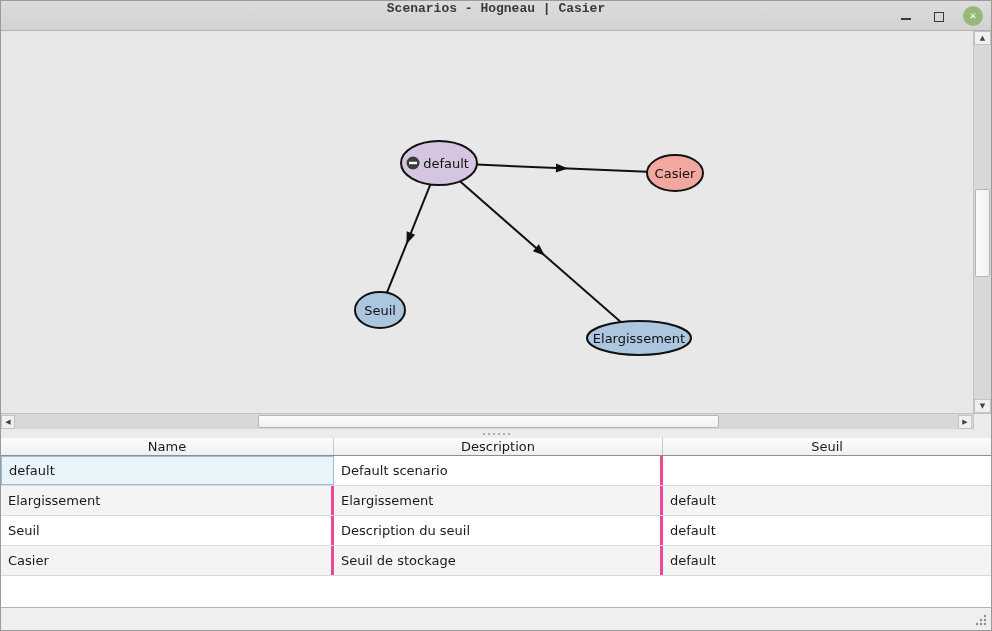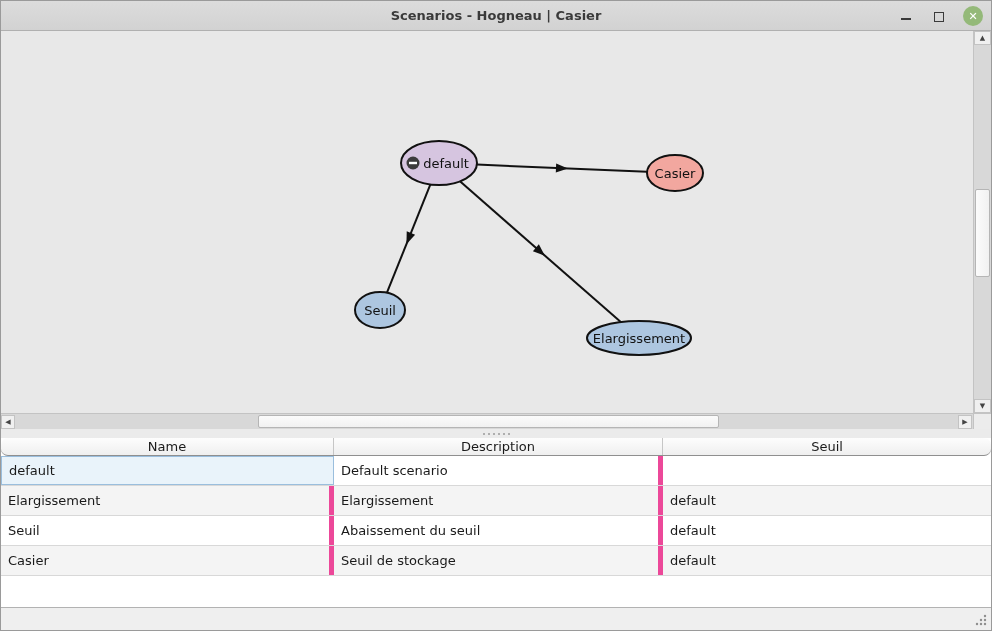--- a/index.html
+++ b/index.html
@@ -5,21 +5,21 @@
   * { margin:0; padding:0; box-sizing:border-box; }
   html,body { width:992px; height:631px; font-family:"DejaVu Sans", sans-serif; }
   .window {
     width:992px; height:631px; border:1px solid #9a9a9a; background:#ffffff;
     display:flex; flex-direction:column; overflow:hidden;
   }
   
   .titlebar {
     height:30px; flex:0 0 30px; background:linear-gradient(#dcdcdc,#d2d2d2);
     border-bottom:1px solid #b0b0b0; position:relative;
-    display:flex; align-items:center; justify-content:center;
+    display:flex; align-items:flex-start; justify-content:center;font-family:Liberation Mono, monospace;
   }
   .title-text { font-size:13px; font-weight:600; color:#3a3a3a; }
   .win-controls { position:absolute; right:8px; top:0; height:30px; display:flex; align-items:center; gap:15px; }
   .btn-min, .btn-max { width:18px; height:18px; display:flex; align-items:flex-end; justify-content:center; cursor:default; }
   .btn-min .bar { width:10px; height:2px; background:#3a3a3a; margin-bottom:5px; }
   .btn-max .box { width:10px; height:10px; border:1.5px solid #3a3a3a; margin-bottom:3px; }
   .btn-close {
     width:20px; height:20px; border-radius:50%; background:#94b979;
     display:flex; align-items:center; justify-content:center;
     color:#ffffff; font-size:11px; font-weight:bold; line-height:1;
@@ -44,29 +44,29 @@
   .hscroll .left { left:0; }
   .hscroll .right { right:1px; }
   .hscroll .thumb { position:absolute; top:1px; left:257px; width:461px; height:13px;
     background:linear-gradient(#fbfbfb,#f1f1f1); border:1px solid #b5b5b5; border-radius:2px; }
   .sb-corner { width:18px; height:16px; background:#ececec; border-left:1px solid #c3c3c3; border-top:1px solid #c3c3c3; }
   
   .splitter { flex:0 0 9px; background:#ebebeb; display:flex; align-items:center; justify-content:center; gap:3px; }
   .splitter i { width:2px; height:2px; border-radius:50%; background:#9a9a9a; display:block; }
   
   .table-wrap { flex:1 1 auto; display:flex; flex-direction:column; background:#ffffff; border-bottom:1px solid #b2b2b2; }
-  .thead { flex:0 0 18px; display:flex; background:linear-gradient(#fdfdfd,#efefef); border-bottom:1px solid #8f8f8f;border-radius:7px; }
+  .thead { flex:0 0 18px; display:flex; background:linear-gradient(#fdfdfd,#efefef); border-bottom:1px solid #8f8f8f; }
   .th { font-size:13px; color:#1a1a1a; text-align:center; line-height:17px; border-right:1px solid #c6c6c6; }
   .th:last-child { border-right:none; }
   .col-name { width:333px; flex:0 0 333px; }
   .col-desc { width:329px; flex:0 0 329px; }
   .col-parent { flex:1 1 auto; }
   .trow { flex:0 0 30px; display:flex; border-bottom:1px solid #d8d8d8; }
   .trow.alt { background:#f4f4f4; }
-  .td { font-size:13px; color:#1a1a1a; line-height:29px; padding-left:7px; border-right:5px solid #ec4899;
+  .td { font-size:13px; color:#1a1a1a; line-height:29px; padding-left:7px; border-right:3px solid #ec4899;
         white-space:nowrap; overflow:hidden; }
   .td:last-child { border-right:none; }
   .td.selected { background:#e9f3fa; border:1px solid #9abedd; line-height:27px; }
   .tfill { flex:1 1 auto; background:#ffffff; }
   
   .statusbar { flex:0 0 22px; background:#efefef; position:relative; }
   .grip { position:absolute; right:3px; bottom:3px; }
 </style>
 </head>
 <body>
@@ -162,21 +162,21 @@
       <div class="td col-desc">Default scenario</div>
       <div class="td col-parent"></div>
     </div>
     <div class="trow alt">
       <div class="td col-name">Elargissement</div>
       <div class="td col-desc">Elargissement</div>
       <div class="td col-parent">default</div>
     </div>
     <div class="trow">
       <div class="td col-name">Seuil</div>
-      <div class="td col-desc">Abaissement du seuil</div>
+      <div class="td col-desc">Description du seuil</div>
       <div class="td col-parent">default</div>
     </div>
     <div class="trow alt">
       <div class="td col-name">Casier</div>
       <div class="td col-desc">Seuil de stockage</div>
       <div class="td col-parent">default</div>
     </div>
 
     <div class="tfill"></div>
   </div>

